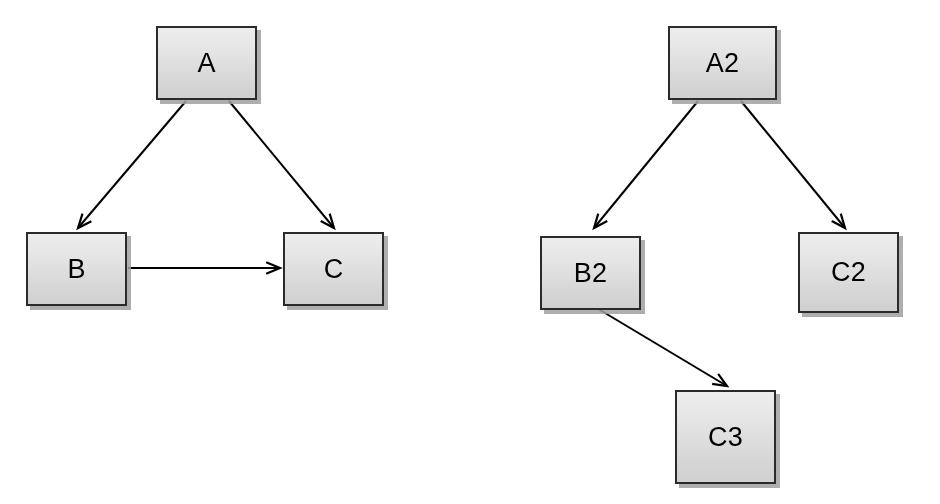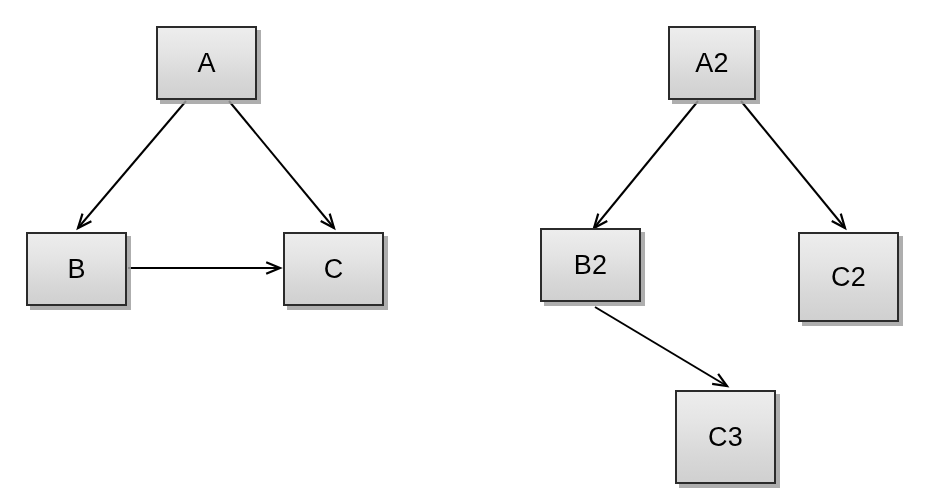--- a/index.html
+++ b/index.html
@@ -80,26 +80,26 @@
 
   <div class="node" style="left: 156px; top: 26px; width: 101px; height: 74px;">
     <span class="node-label">A</span>
   </div>
   <div class="node" style="left: 26px; top: 232px; width: 101px; height: 74px;">
     <span class="node-label">B</span>
   </div>
   <div class="node" style="left: 283px; top: 232px; width: 101px; height: 74px;">
     <span class="node-label">C</span>
   </div>
-  <div class="node" style="left: 668px; top: 26px; width: 88px; height: 74px;">
+  <div class="node" style="left: 668px; top: 26px; width: 109px; height: 74px;">
     <span class="node-label">A2</span>
   </div>
-  <div class="node" style="left: 540px; top: 228px; width: 101px; height: 74px;">
+  <div class="node" style="left: 540px; top: 236px; width: 101px; height: 74px;">
     <span class="node-label">B2</span>
   </div>
-  <div class="node" style="left: 798px; top: 232px; width: 101px; height: 90px; text-align: right;">
+  <div class="node" style="left: 798px; top: 232px; width: 101px; height: 81px; text-align: right;">
     <span class="node-label">C2</span>
   </div>
   <div class="node" style="left: 675px; top: 390px; width: 101px; height: 94px;">
     <span class="node-label">C3</span>
   </div>
 
 </div>
 
 </body></html>

